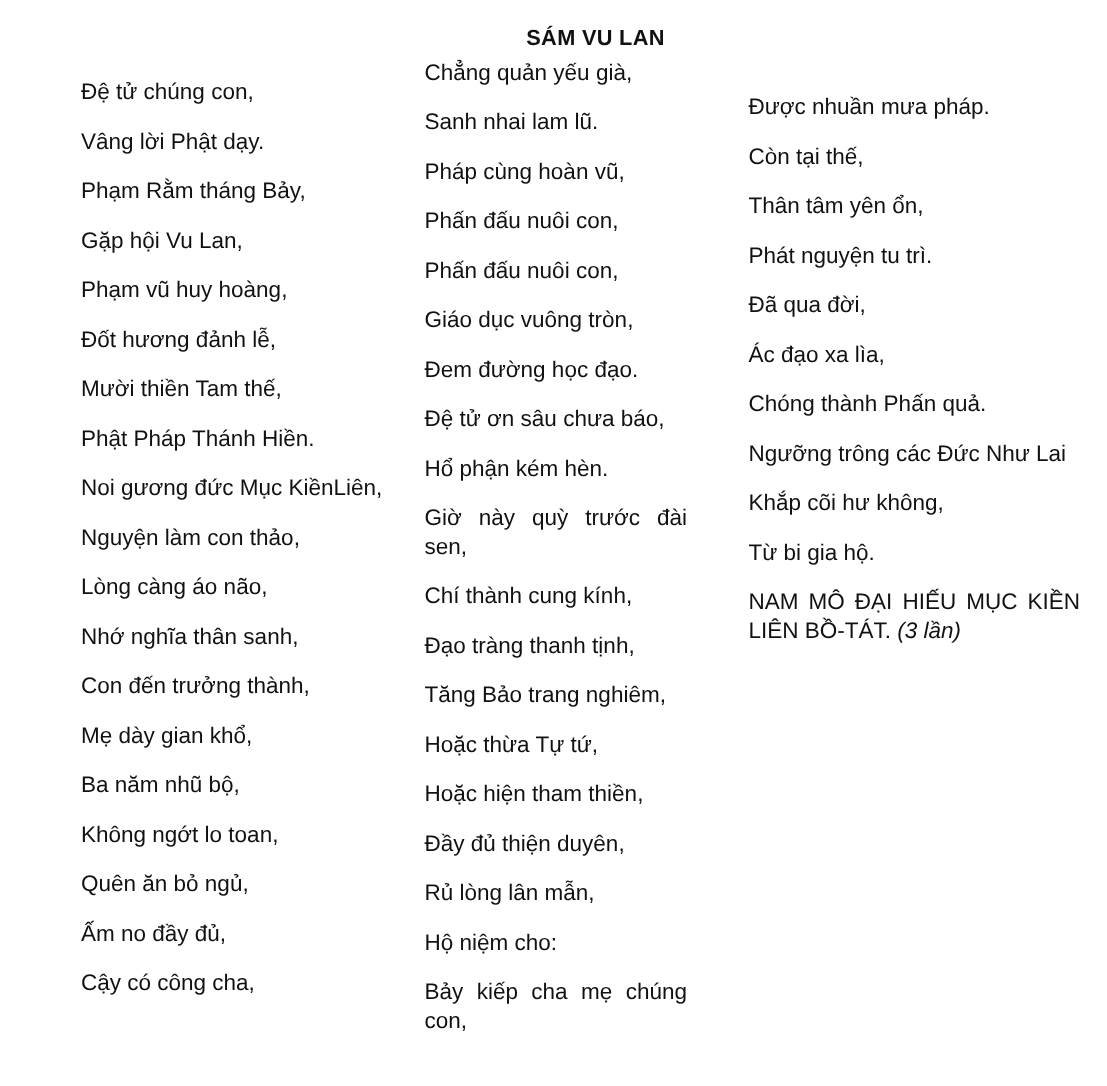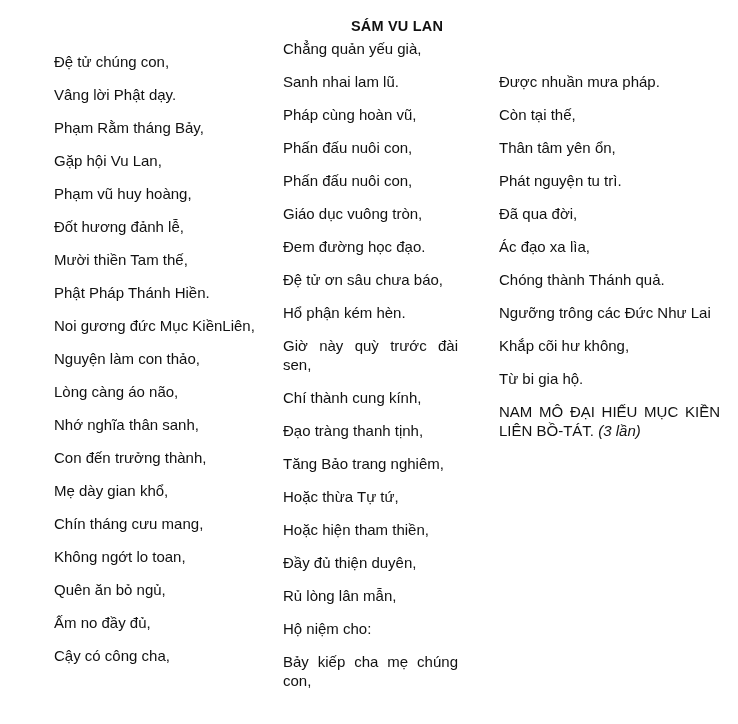--- a/index.html
+++ b/index.html
@@ -19,21 +19,21 @@
       font-size: 15px;
       line-height: 19px;
     }
     .col .line {
       margin: 0 0 14px 0;
       text-align: justify;
       text-align-last: left;
     }
     #col1 { left: 54px; top: 52px; width: 215px; }
     #col2 { left: 283px; top: 39px; width: 175px; }
-    #col3 { left: 499px; top: 62px; width: 221px; margin-top: 10px; }
+    #col3 { left: 499px; top: 62px; width: 221px; }
     .italic { font-style: italic; }
   </style>
 </head>
 <body>
 
 <div class="title">SÁM VU LAN</div>
 
 <div id="col1" class="col">
     <div class="line">Đệ tử chúng con,</div>
     <div class="line">Vâng lời Phật dạy.</div>
@@ -42,21 +42,21 @@
     <div class="line">Phạm vũ huy hoàng,</div>
     <div class="line">Đốt hương đảnh lễ,</div>
     <div class="line">Mười thiền Tam thế,</div>
     <div class="line">Phật Pháp Thánh Hiền.</div>
     <div class="line">Noi gương đức Mục KiềnLiên,</div>
     <div class="line">Nguyện làm con thảo,</div>
     <div class="line">Lòng càng áo não,</div>
     <div class="line">Nhớ nghĩa thân sanh,</div>
     <div class="line">Con đến trưởng thành,</div>
     <div class="line">Mẹ dày gian khổ,</div>
-    <div class="line">Chín tháng cưu mang,</div>
+    <div class="line">Ba năm nhũ bộ,</div>
     <div class="line">Không ngớt lo toan,</div>
     <div class="line">Quên ăn bỏ ngủ,</div>
     <div class="line">Ấm no đầy đủ,</div>
     <div class="line">Cậy có công cha,</div>
   </div>
 <div id="col2" class="col">
     <div class="line">Chẳng quản yếu già,</div>
     <div class="line">Sanh nhai lam lũ.</div>
     <div class="line">Pháp cùng hoàn vũ,</div>
     <div class="line">Phấn đấu nuôi con,</div>
@@ -77,21 +77,21 @@
     <div class="line">Bảy kiếp cha mẹ chúng con,</div>
   </div>
 <div id="col3" class="col">
   <div id="col3-lines">
       <div class="line">Được nhuần mưa pháp.</div>
       <div class="line">Còn tại thế,</div>
       <div class="line">Thân tâm yên ổn,</div>
       <div class="line">Phát nguyện tu trì.</div>
       <div class="line">Đã qua đời,</div>
       <div class="line">Ác đạo xa lìa,</div>
-      <div class="line">Chóng thành Thánh quả.</div>
+      <div class="line">Chóng thành Phấn quả.</div>
       <div class="line">Ngưỡng trông các Đức Như Lai</div>
       <div class="line">Khắp cõi hư không,</div>
       <div class="line">Từ bi gia hộ.</div>
     </div>
   <div class="line">
     <span>NAM MÔ ĐẠI HIẾU MỤC KIỀN LIÊN BỒ-TÁT.</span>
     <span class="italic">(3 lần)</span>
   </div>
 </div>
 

